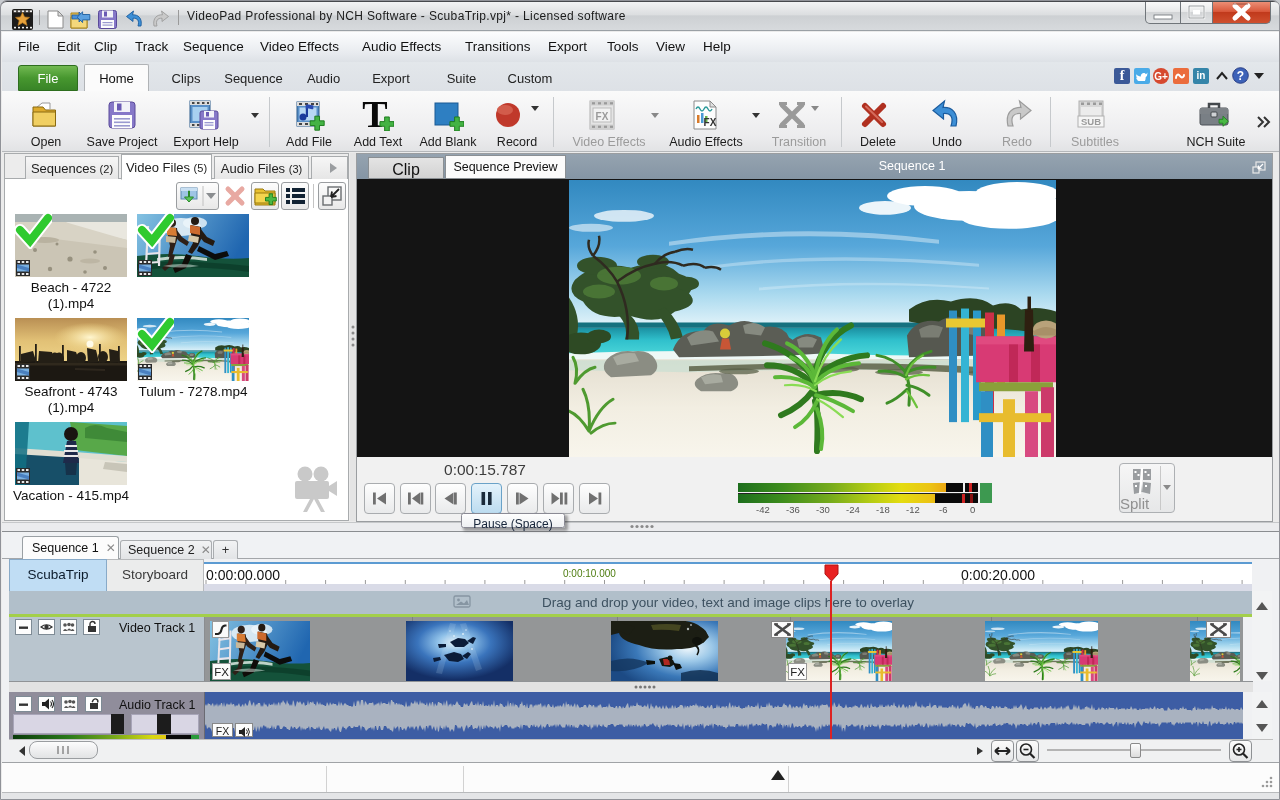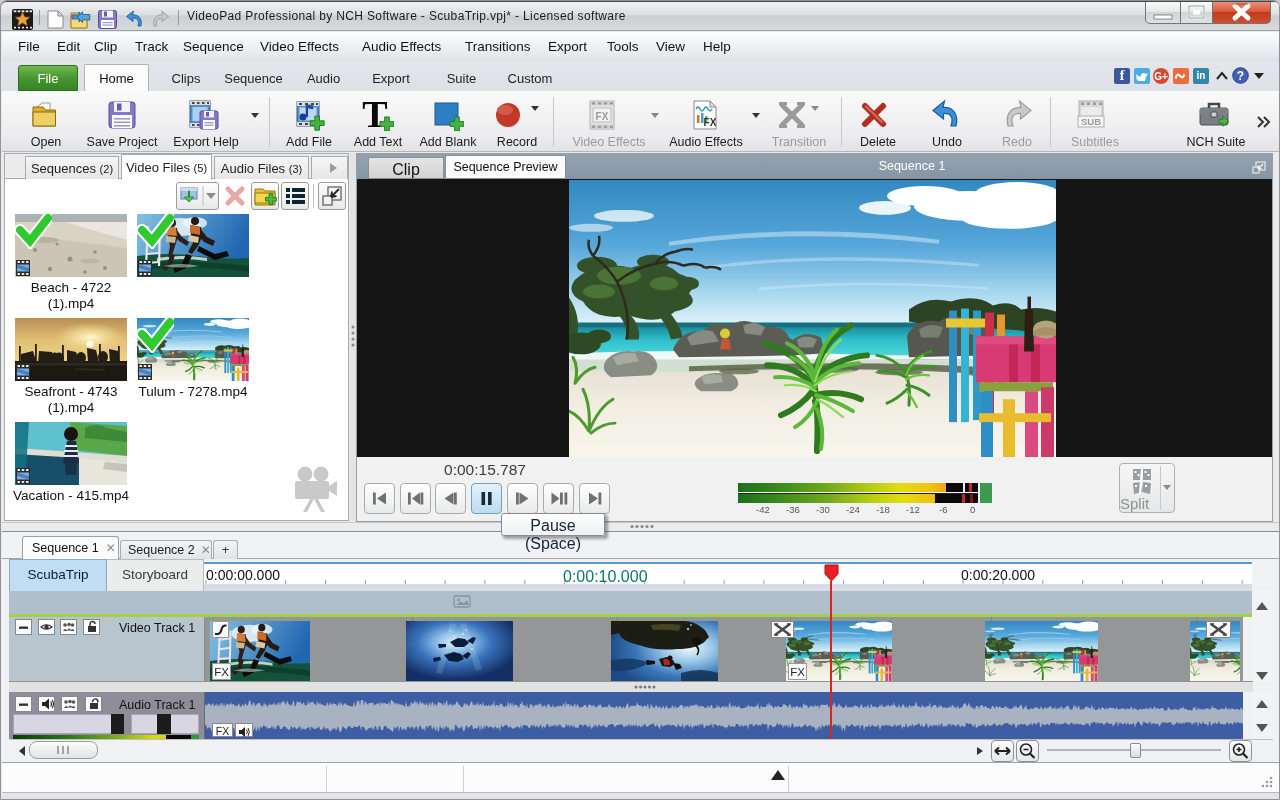--- a/index.html
+++ b/index.html
@@ -1014,31 +1014,32 @@
           <rect x="758.6" y="16" width="1" height="4" fill="#9a9a9a"></rect>
           <rect x="798.5" y="16" width="1" height="4" fill="#9a9a9a"></rect>
           <rect x="838.3" y="16" width="1" height="4" fill="#9a9a9a"></rect>
           <rect x="878.2" y="16" width="1" height="4" fill="#9a9a9a"></rect>
           <rect x="918.1" y="16" width="1" height="4" fill="#9a9a9a"></rect>
           <rect x="957.9" y="16" width="1" height="4" fill="#9a9a9a"></rect>
           <rect x="997.8" y="16" width="1" height="4" fill="#9a9a9a"></rect>
           <rect x="1037.6" y="16" width="1" height="4" fill="#9a9a9a"></rect>
         </svg>
   <span class="abs" style="left:2px;top:3px;font-size:14px;color:#111">0:00:00.000</span>
-  <span class="abs" style="left:359px;top:4px;font-size:16px;color:#0f766e">0:00:10.000</span>
+  <span class="abs" style="left:359px;top:4px;font-size:10px;color:#4d7c0f">0:00:10.000</span>
   <span class="abs" style="left:757px;top:3px;font-size:14px;color:#111">0:00:20.000</span>
  </div>
  <div class="abs" style="left:202px;top:52px;width:1048px;height:7px;background:#d9dbe7"></div>
 
  <div id="overlaybar"></div>
  <svg class="abs" style="left:451px;top:62px" width="18" height="15">
         <rect x="1" y="2" width="16" height="11" rx="1.5" fill="none" stroke="#8695a2" stroke-width="1.3"></rect>
         <circle cx="5.5" cy="6" r="1.4" fill="#8695a2"></circle>
         <path d="M3 11 L8 7.5 L11 9.5 L14 6 L16 11 Z" fill="#8695a2"></path>
       </svg>
+ <div class="abs" style="left:346px;top:63px;width:760px;text-align:center;font-size:13.5px;color:#3d5160">Drag and drop your video, text and image clips here to overlay</div>
  <div id="greenline"></div>
 
  <div id="vtrack">
   <div id="vthead">
    <div class="hbtn" style="left:6px;top:2px"><svg width="15" height="14">
               <rect x="3" y="6.5" width="9" height="2.4" fill="#333"></rect>
             </svg></div>
    <div class="hbtn" style="left:29px;top:2px"><svg width="15" height="14">
               <path d="M2 7 Q7.5 2.5 13 7 Q7.5 11.5 2 7 Z" fill="none" stroke="#333" stroke-width="1.2"></path>
               <circle cx="7.5" cy="7" r="2.2" fill="#333"></circle>
@@ -1215,14 +1216,14 @@
           <circle cx="11" cy="2" r="1.3"></circle>
           <circle cx="7" cy="6" r="1.3"></circle>
           <circle cx="11" cy="6" r="1.3"></circle>
           <circle cx="3" cy="10" r="1.3"></circle>
           <circle cx="7" cy="10" r="1.3"></circle>
           <circle cx="11" cy="10" r="1.3"></circle>
         </g>
       </svg>
 </div>
 
-<div class="abs" style="left:500px;top:512px;width:104px;height:23px;background:linear-gradient(#fefefe,#eef0f2);border:1px solid #8a8a94;border-radius:2.5px;box-shadow:2.5px 2.5px 3px rgba(0,0,0,0.35);font-size:16px;color:#17253a;text-align:center;padding-top:3px;z-index:50">Pause (Space)</div>
+<div class="abs" style="left:460px;top:512px;width:104px;height:15px;background:linear-gradient(#fefefe,#eef0f2);border:1px solid #8a8a94;border-radius:2.5px;box-shadow:2.5px 2.5px 3px rgba(0,0,0,0.35);font-size:12px;color:#17253a;text-align:center;padding-top:3px;z-index:50">Pause (Space)</div>
 </div>
 
 </body></html>

